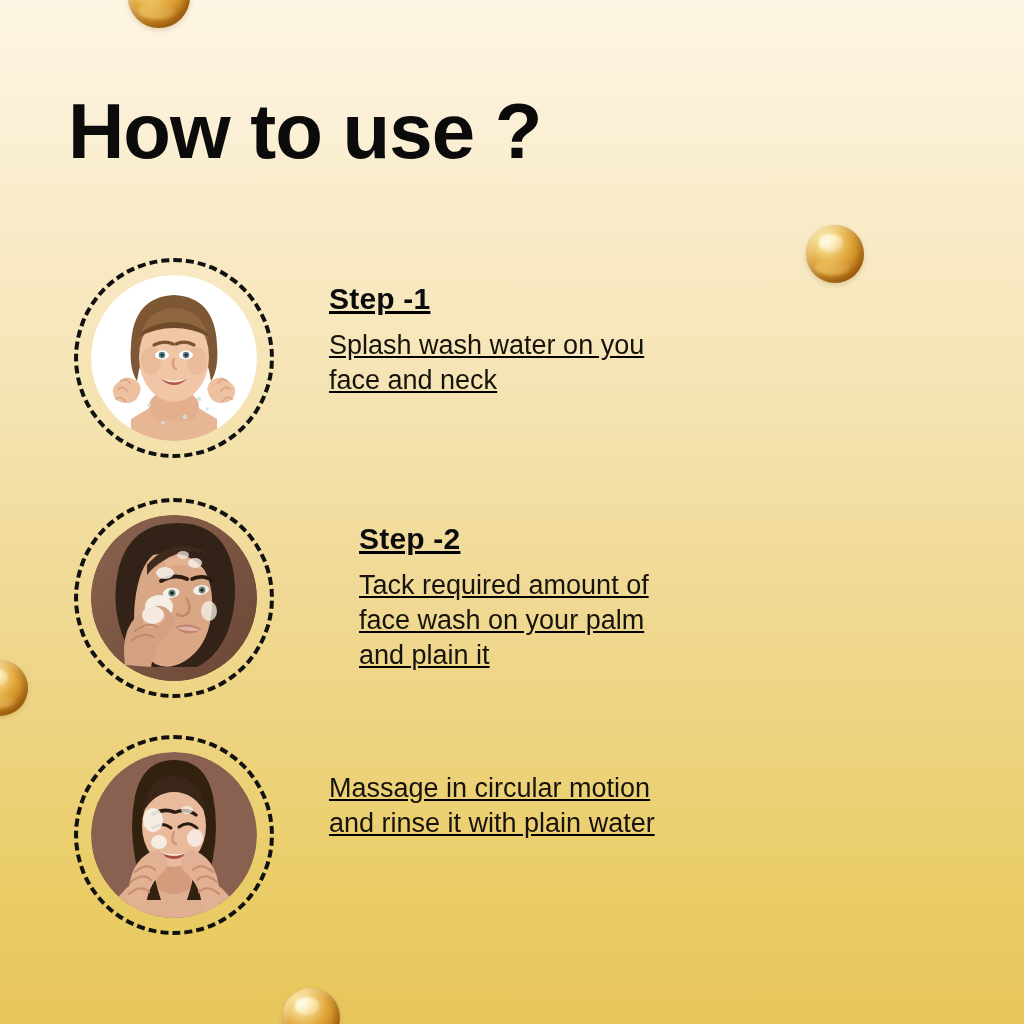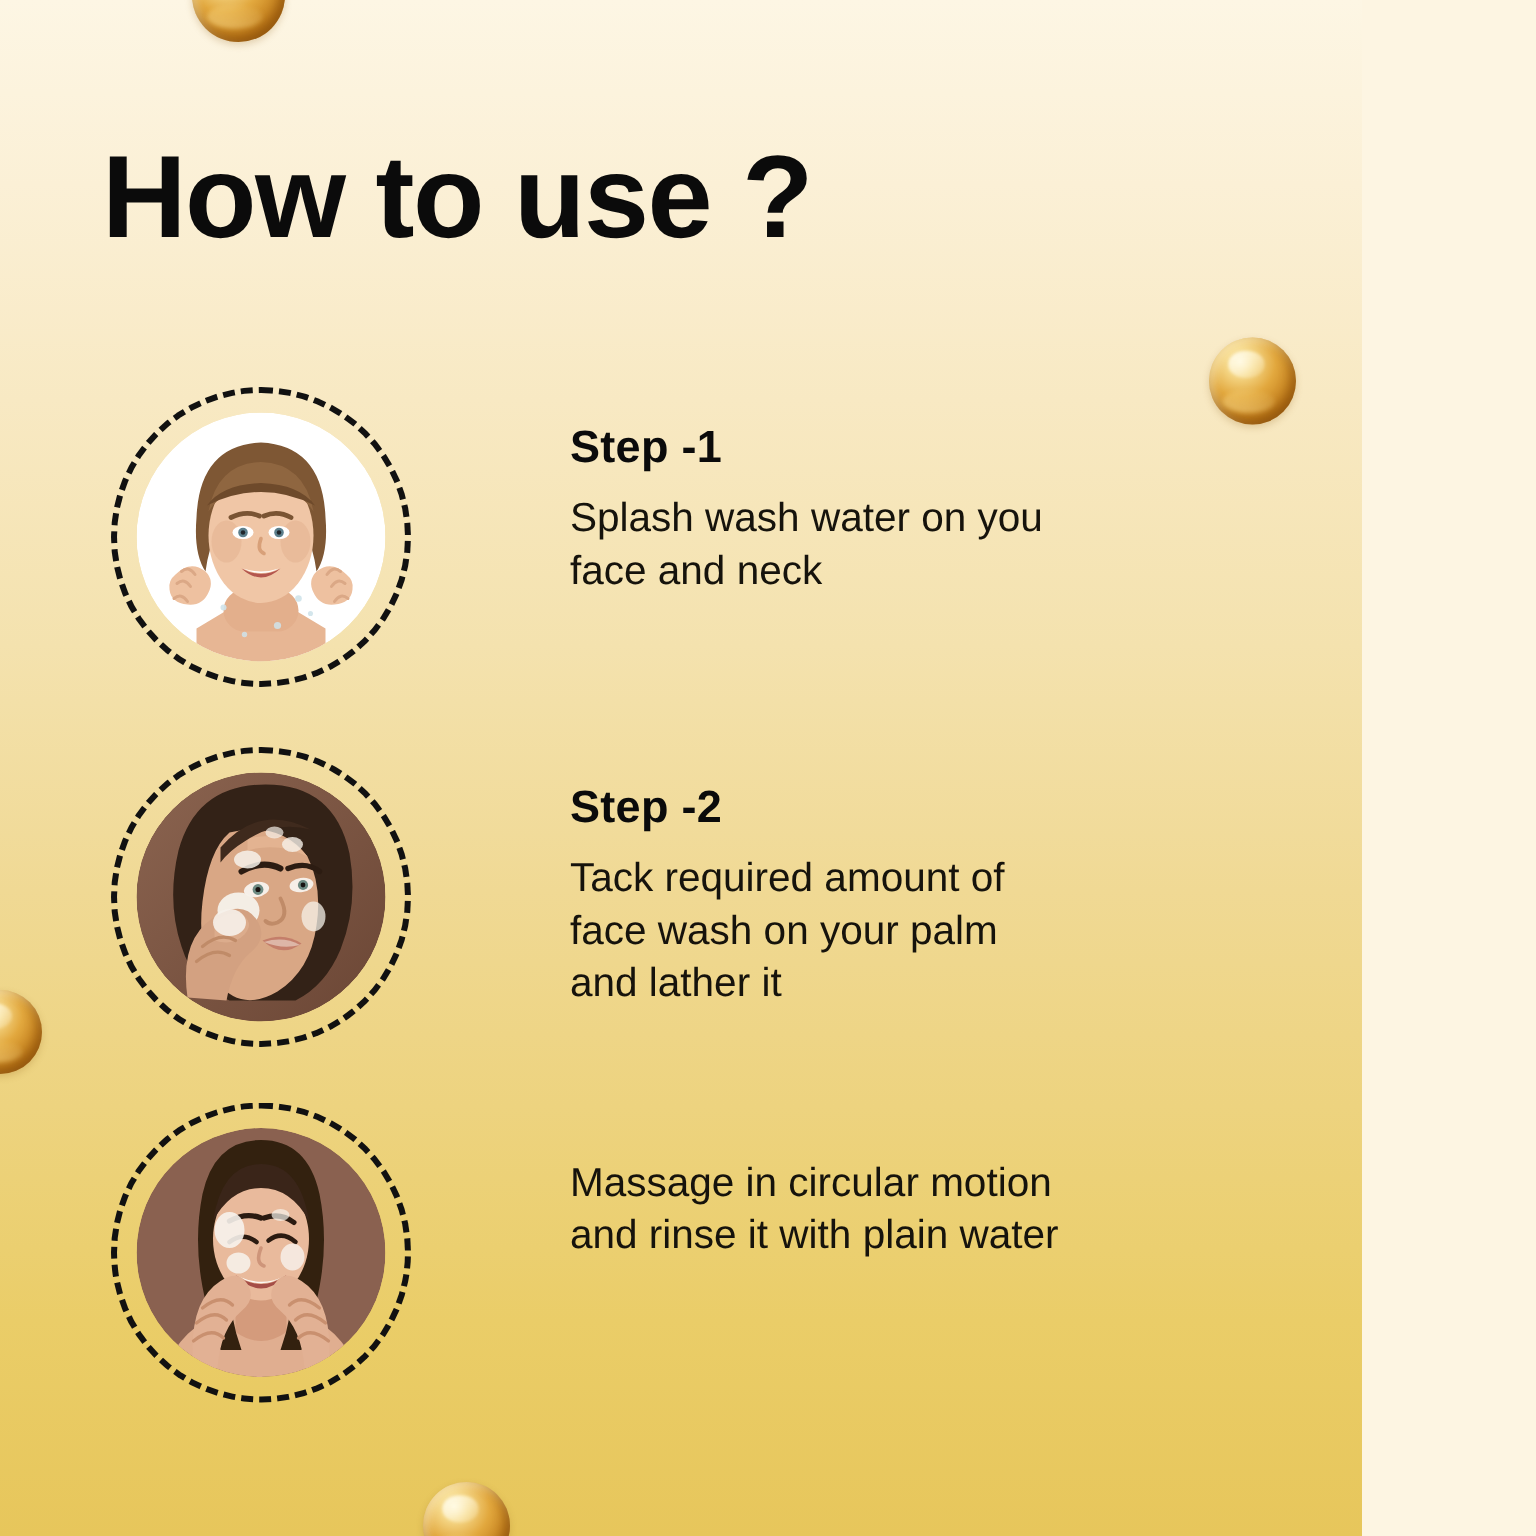--- a/index.html
+++ b/index.html
@@ -7,21 +7,21 @@
   body {
     font-family: "Liberation Sans", sans-serif;
     overflow:hidden;
     position:relative;
     background:#FDF5E2;
   }
 
   
   #poster {
     position:relative;
-    width:908px;
+    width:1024px;
     height:1024px;
     overflow:hidden;
     background: linear-gradient(to bottom,
         #FDF6E4 0%,
         #FBF0D6 12%,
         #F8E9C3 26%,
         #F4E2AE 42%,
         #F0D994 58%,
         #EDD37F 72%,
         #EACC६6 86%,
@@ -93,21 +93,21 @@
 
   
   .step-row {
     position:absolute;
     left:60px;
     width:904px;
     display:flex;
     align-items:flex-start;
   }
   #step-row-1 { top:258px; }
-  #step-row-2 { top:498px; }
+  #step-row-2 { top:498px;gap:30px; }
   #step-row-3 { top:735px; }
 
   
   .avatar-ring {
     position:relative;
     flex:0 0 auto;
     width:200px;
     height:200px;
     border-radius:50%;
     border:4px dashed #111111;
@@ -120,22 +120,23 @@
     width:166px;
     height:166px;
     border-radius:50%;
     overflow:hidden;
     position:relative;
   }
   .avatar-photo svg { display:block; width:100%; height:100%; }
 
   
   .step-text {
-    margin-left:106px;
+    margin-left:55px;
     padding-top:22px;
+    text-decoration:underline;
   }
   .step-label {
     font-size:30px;
     font-weight:700;
     color:#0B0B0B;
     letter-spacing:.2px;
     margin-bottom:12px;
   }
   .step-desc {
     font-size:27px;
@@ -273,21 +274,21 @@
             <path d="M44 116 q12-10 22-4 m-26 14 q12-10 22-4" stroke="#C08B68" stroke-width="2.2" fill="none" stroke-linecap="round"></path>
             <ellipse cx="62" cy="100" rx="11" ry="9" fill="#F6F1EA" opacity=".9"></ellipse>
           </g>
         </svg>
       </div>
     </div>
     <div class="step-text">
       <div class="step-label">Step -2</div>
       <div class="step-desc">Tack required amount of
 face wash on your palm
-and lather it</div>
+and plain it</div>
     </div>
   </div>
 
   <div class="step-row" id="step-row-3">
     <div class="avatar-ring">
       <div class="avatar-photo">
         <svg viewBox="0 0 166 166" xmlns="http://www.w3.org/2000/svg" aria-hidden="true">
           <defs>
             <clipPath id="c3">
                 <circle cx="83" cy="83" r="83"></circle>

